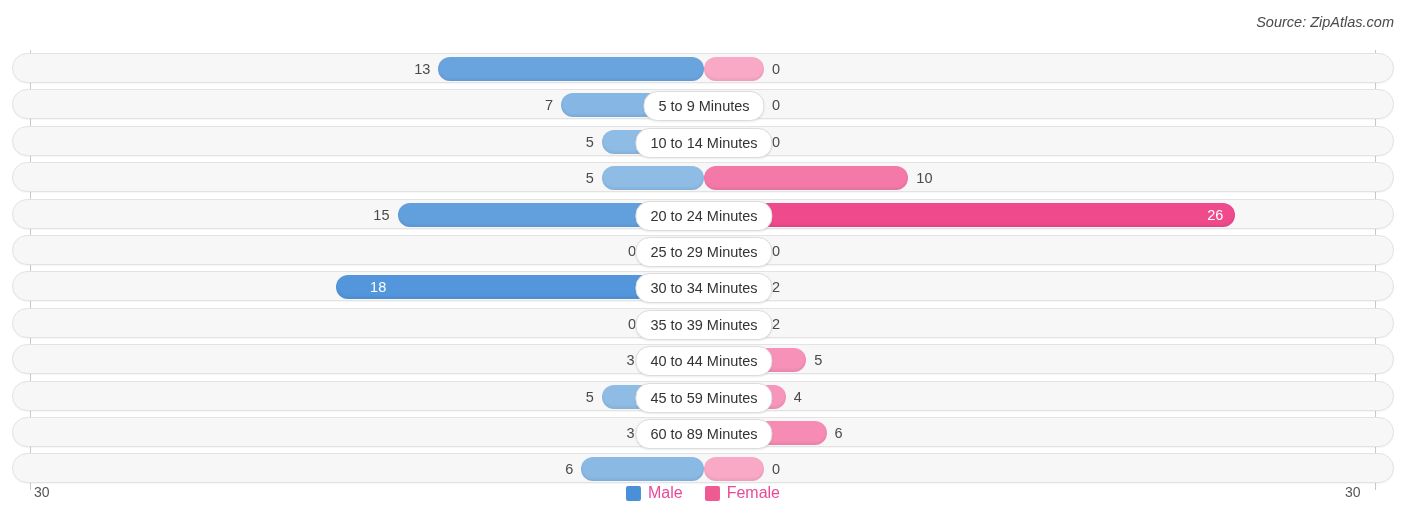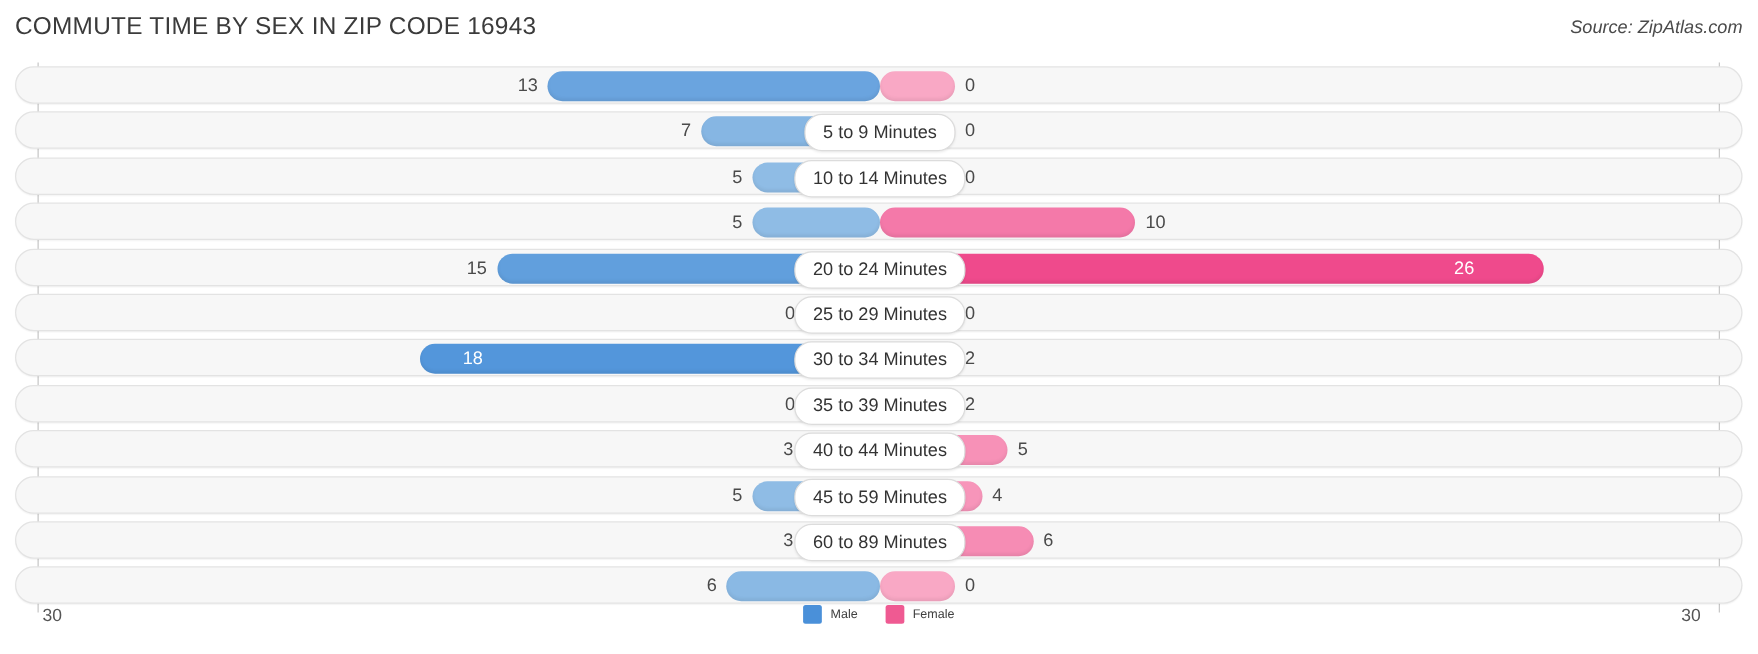--- a/index.html
+++ b/index.html
@@ -62,21 +62,21 @@
     box-shadow:inset 0 -2px 3px rgba(0,0,0,.07);
   }
 
   .val{
     position:absolute;top:0;height:30px;line-height:30px;
     font-size:14.5px;color:#4a4a4a;white-space:nowrap;
   }
   .val.outL{text-align:right;}
   .val.outR{text-align:left;}
   .val.inL{color:#ffffff;text-align:center;}
-  .val.inR{color:#ffffff;}
+  .val.inR{color:#ffffff;text-align:right;}
 
   .cat-pill{
     position:absolute;top:1px;height:28px;line-height:28px;
     left:50%;transform:translateX(-50%);
     background:#ffffff;
     border:1px solid #dcdcdc;
     border-radius:14px;
     padding:0 14px;
     font-size:14.5px;color:#333333;
     white-space:nowrap;
@@ -93,28 +93,27 @@
   }
   .tick-left{left:34px;}
   .tick-right{left:1345px;}
 
   .legend{
     position:absolute;left:50%;transform:translateX(-50%);
     top:0;display:flex;align-items:center;gap:22px;
   }
   .leg-item{display:flex;align-items:center;gap:7px;}
   .swatch{width:15px;height:15px;border-radius:2px;display:block;}
-  .leg-label{font-size:10px;color:#404040;}
+  .leg-label{font-size:16px;color:#ec4899;}
 </style>
 </head>
 <body>
 
 <div class="chart-root">
 
-  <div class="title">COMMUTE TIME BY SEX IN ZIP CODE 16943</div>
   <div class="source">Source: ZipAtlas.com</div>
 
   <div class="plot" id="plot">
     <div class="axis-line axis-left"></div>
     <div class="axis-line axis-right"></div>
   <div class="row" style="top: 3px;">
         <div class="barwrap" style="left: -12px;">
           <div class="bar male" style="left: 437.367px; width: 265.633px; background: rgb(106, 164, 223);"></div>
           <div class="bar female" style="left: 703px; width: 60px; background: rgb(249, 168, 197);"></div>
           <div class="val outL" style="left: 369.367px; width: 60px;">13</div>

